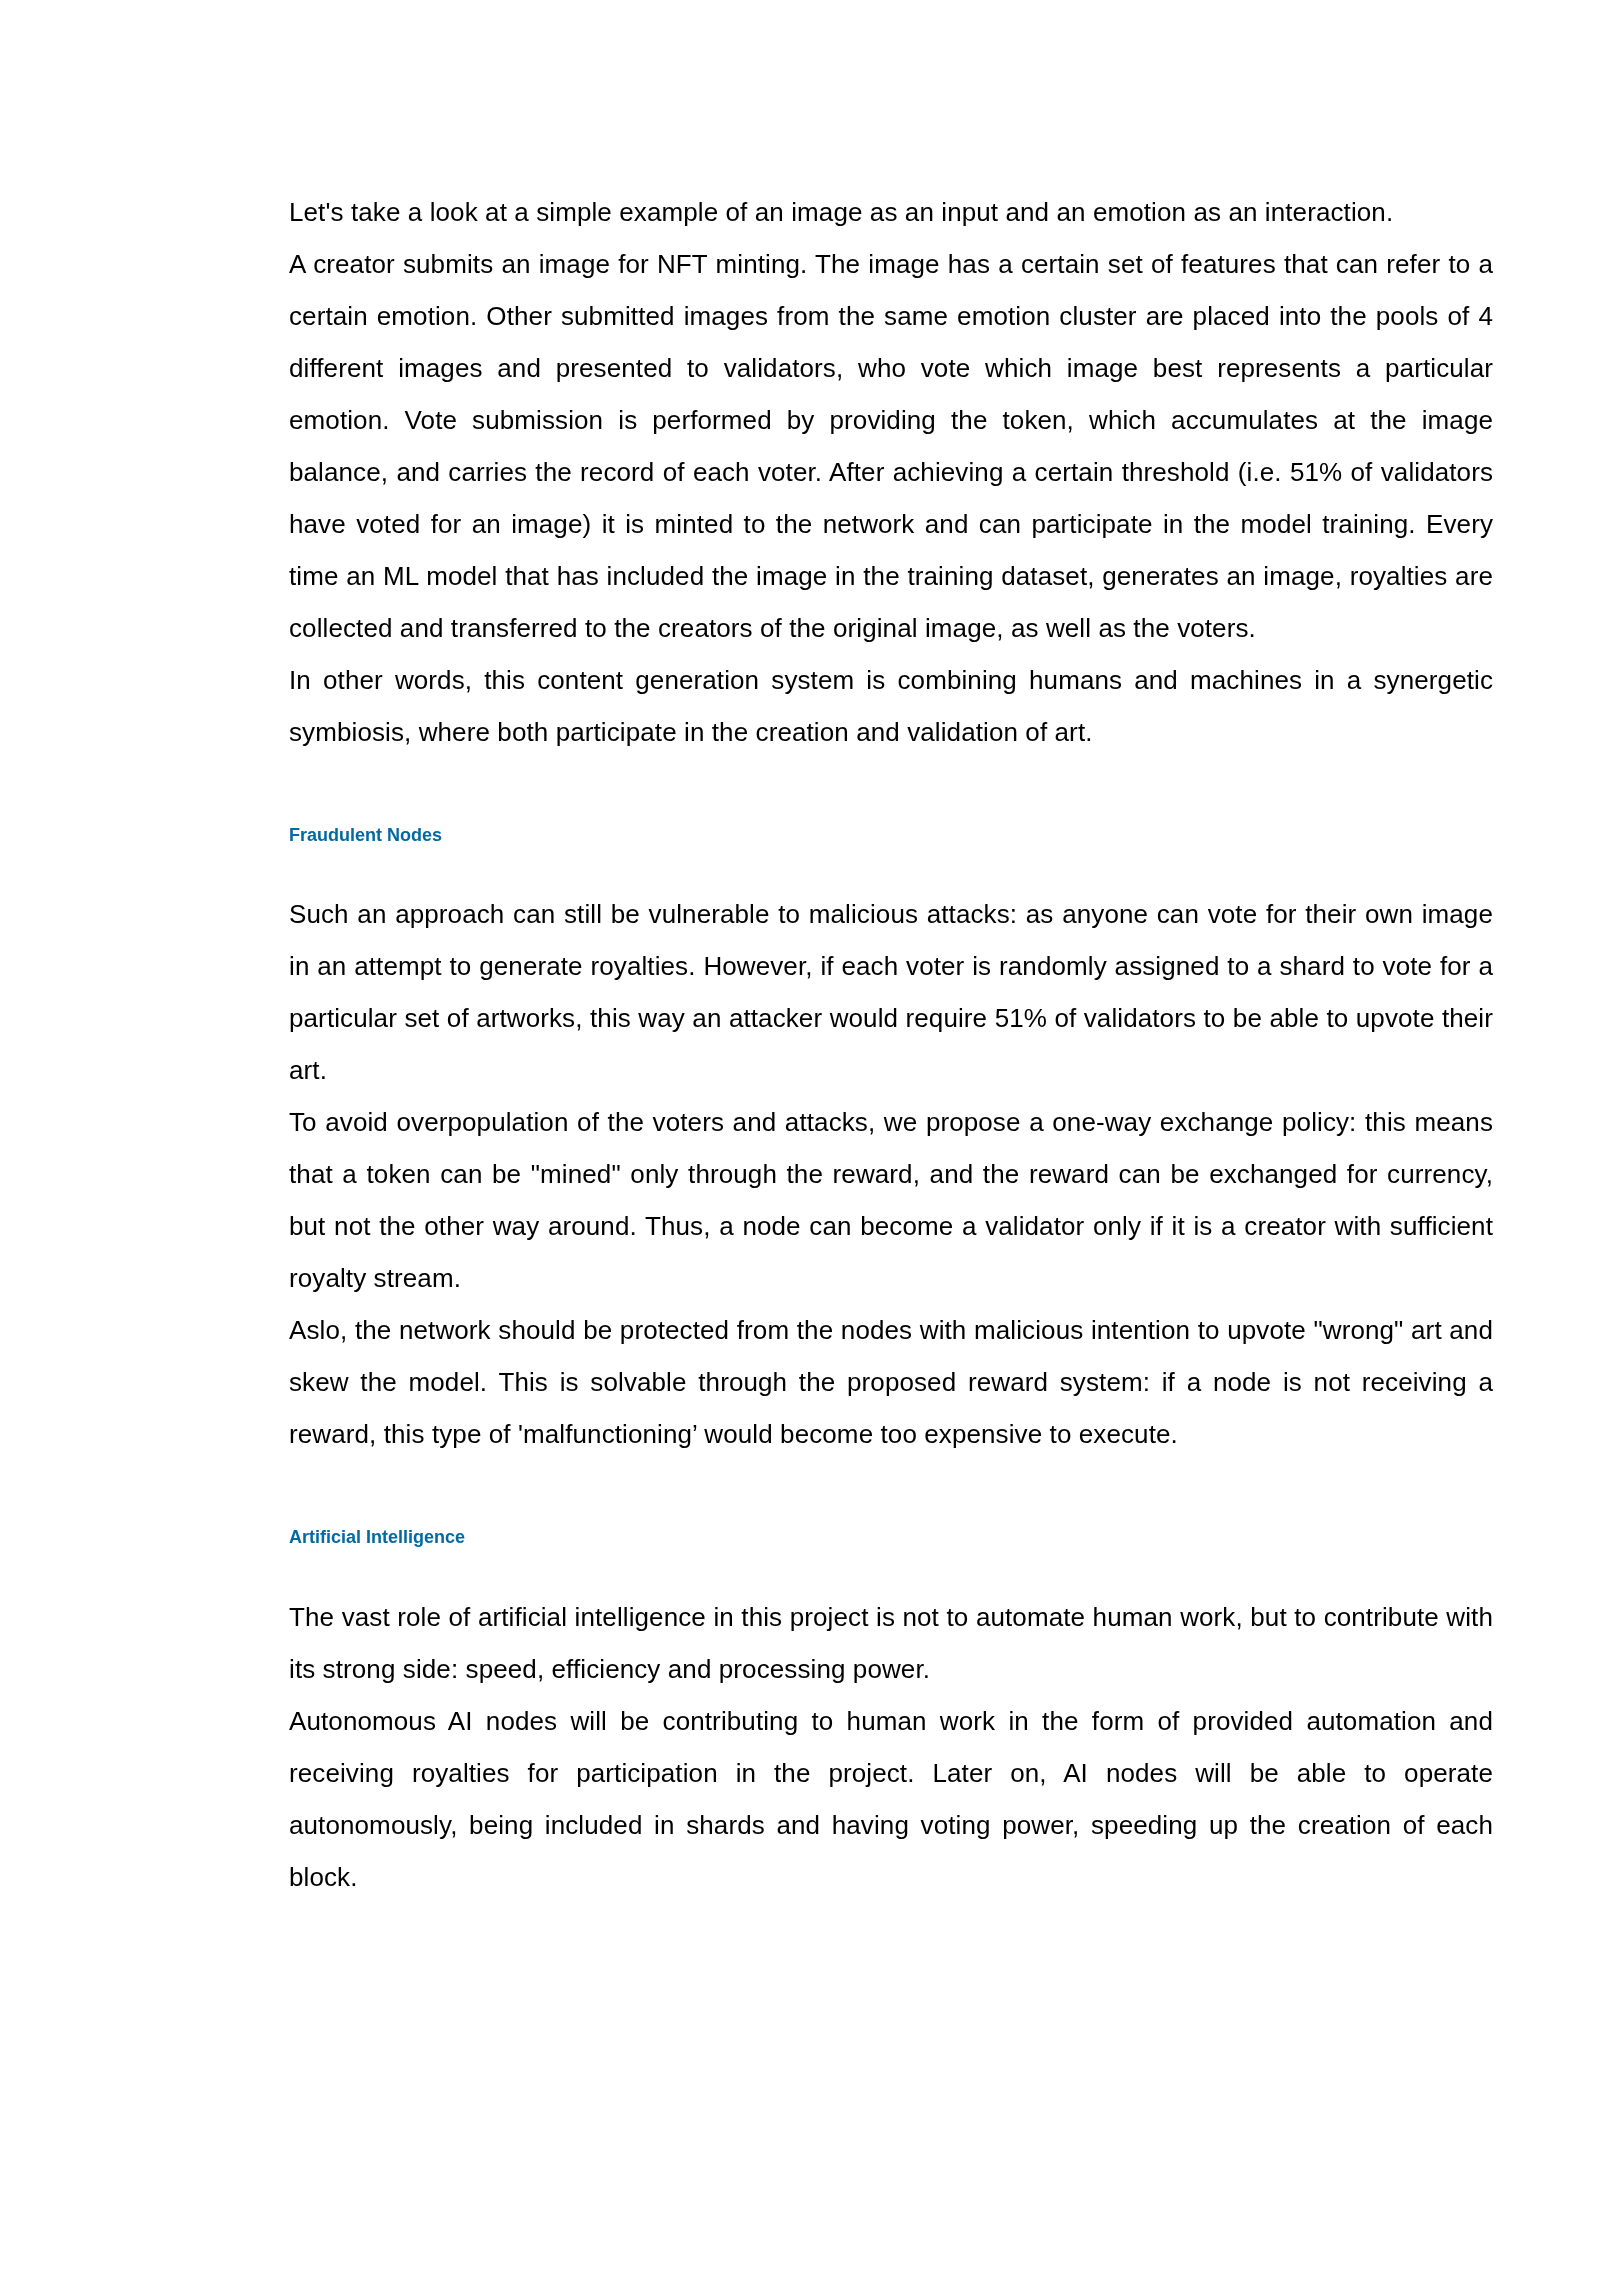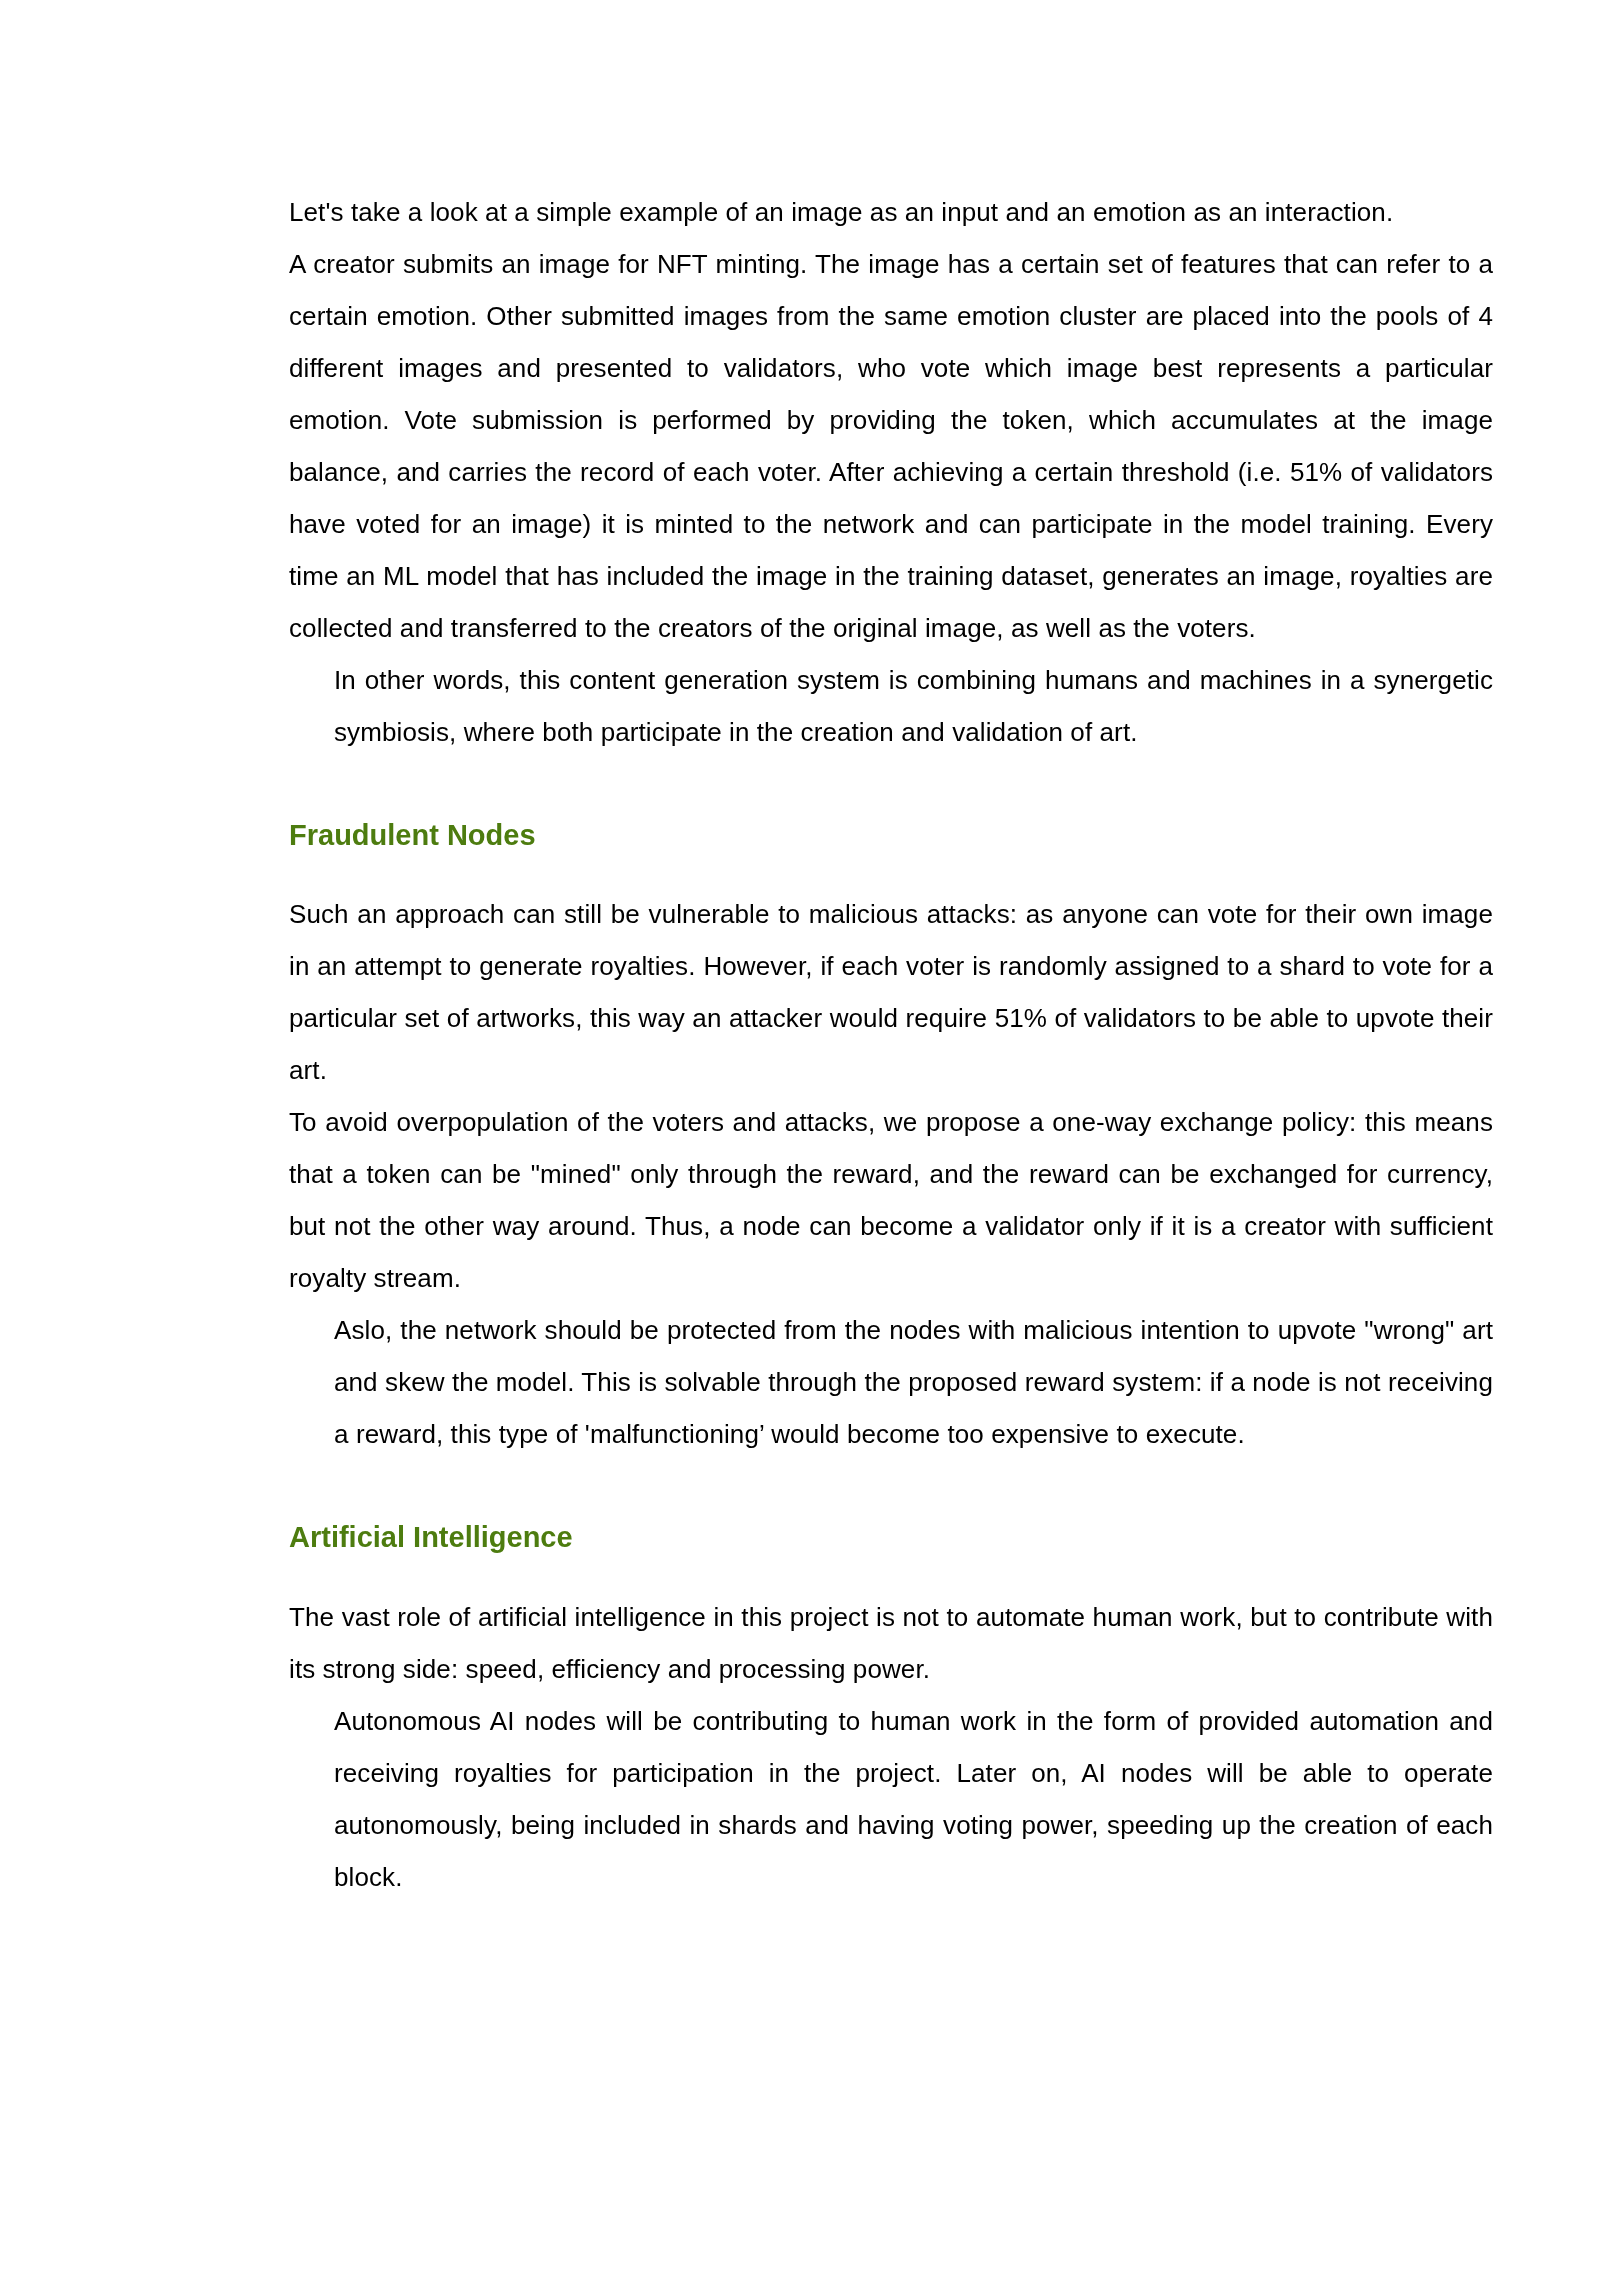--- a/index.html
+++ b/index.html
@@ -34,31 +34,30 @@
     font-size: 26px;
     line-height: 52px;
     text-align: justify;
     text-justify: inter-word;
     letter-spacing: 0.1px;
     word-spacing: 0px;
     color: #000000;
   }
   p.body:last-child {
     text-align: justify;
-    margin-left: 45px;
   }
   
   h2.heading {
     margin: 0;
     padding: 0;
-    font-size: 29px;
+    font-size: 18px;
     line-height: 52px;
     font-weight: bold;
     text-align: left;
-    color: #4d7c0f;
+    color: #0369a1;
   }
   .gap-before-heading { height: 51px; }
   .gap-after-heading  { height: 27.4px; }
   .block { }
 </style>
 </head>
 <body>
 
 <div class="page">
   <div class="content">

